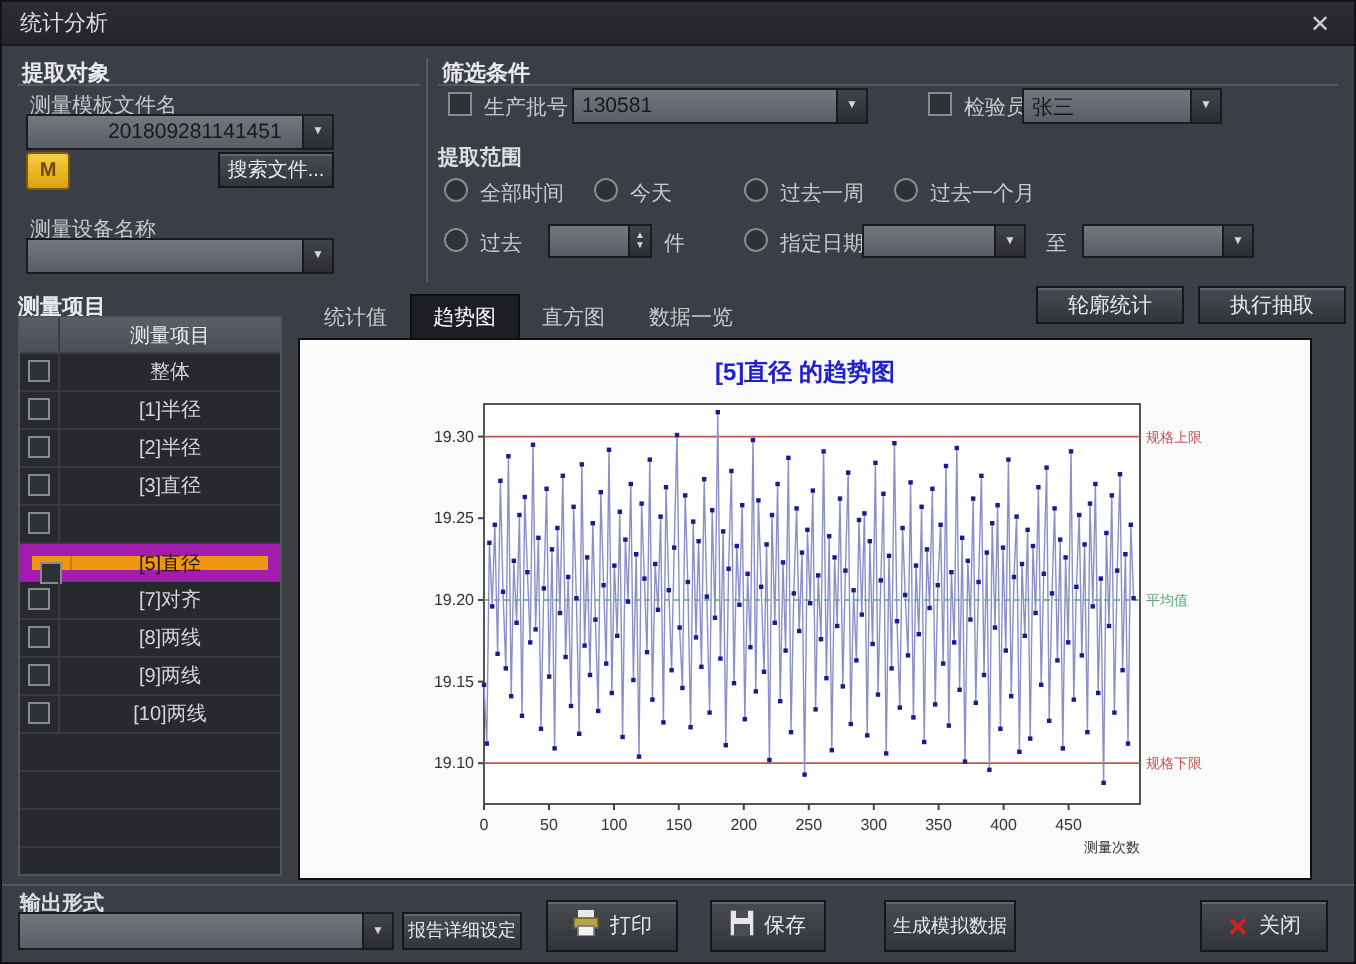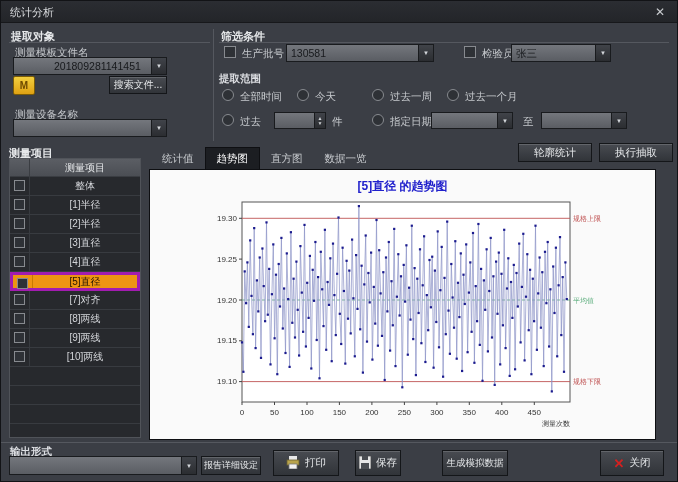--- a/index.html
+++ b/index.html
@@ -21,21 +21,21 @@
   .spin-val { flex:1; }
   .spin-btns { width:11px; border-left:1px solid #191b1e; background:linear-gradient(#404349,#2b2d31); display:flex; flex-direction:column; align-items:center; justify-content:center; color:#cfd2d6; font-size:5px; line-height:5px; }
   .list { position:absolute; left:8px; top:157px; width:132px; height:280px; background:#27292d; border:1px solid #505359; }
   .list-header { display:flex; height:18px; background:linear-gradient(#5b5e64,#4b4e54); border-bottom:1px solid #3a3d42; color:#e6e8ea; font-size:10px; align-items:center; }
   .hd-cb { width:20px; height:100%; border-right:1px solid #3a3d42; }
   .hd-t { flex:1; text-align:center; }
   .row { display:flex; height:19px; border-bottom:1px solid #383b40; align-items:center; color:#d3d5d9; font-size:10px; }
   .row .cb-cell { width:20px; height:100%; border-right:1px solid #383b40; position:relative; }
   .row .cb { position:absolute; left:4px; top:3px; width:11px; height:11px; background:#2e3136; border:1px solid #878a8f; }
   .row .txt { flex:1; text-align:center; }
-  .row.selected { background:#ee9512; border:3px solid #a21caf; color:#231400; }
+  .row.selected { background:#ee9512; border:6px solid #a21caf; color:#231400; }
   .row.selected .cb-cell { border-right-color:#c97b00; }
   .row.empty { height:19px; }
   .tab { display:inline-block; padding:4px 11px; color:#c6c9cd; font-size:10.5px; cursor:default; }
   .tab.sel { background:#1c1e22; border:1px solid #0e0f12; color:#fdfdfd; }
   .chart-panel { position:absolute; left:148px; top:168px; width:507px; height:271px; background:#fafafa; border:1px solid #0e0f12; }
   .chart-title { position:absolute; left:0; top:8px; width:100%; text-align:center; color:#2121cc; font-weight:bold; font-size:12px; }
   .bottom-rule { position:absolute; left:0; top:441px; width:678px; height:1px; background:#55585f; }
   .micon { position:absolute; left:12px; top:75px; width:22px; height:19px; background:linear-gradient(#f3cf3e,#dfa113); border:1px solid #7c5c06; border-radius:2px; color:#6e4a00; font-size:10px; font-weight:bold; text-align:center; line-height:17px; }
   svg text { font-family:"Liberation Sans","DejaVu Sans",sans-serif; }
   .ic { display:inline-block; position:relative; }
@@ -97,21 +97,20 @@
         <div class="row">
           <div class="cb-cell">
             <div class="cb"></div>
           </div>
           <div class="txt">[3]直径</div>
         </div>
         <div class="row">
           <div class="cb-cell">
             <div class="cb"></div>
           </div>
-          <div class="txt">[4]直径</div>
         </div>
         <div class="row selected">
           <div class="cb-cell">
             <div class="cb"></div>
           </div>
           <div class="txt">[5]直径</div>
         </div>
         <div class="row">
           <div class="cb-cell">
             <div class="cb"></div>
@@ -496,21 +495,21 @@
     <span class="ic">
       <svg width="14" height="13" viewBox="0 0 14 13">
           <rect x="3" y="0" width="8" height="4" fill="#e8e8e8"></rect>
           <rect x="1" y="4" width="12" height="5" fill="#b9a44c" stroke="#6d6230" stroke-width="0.8"></rect>
           <rect x="3" y="8" width="8" height="5" fill="#f2f2f2" stroke="#777" stroke-width="0.8"></rect>
         </svg>
     </span>
     <span>打印</span>
   </button>
 
-  <button class="btn" style="left:354px; top:449px; width:46px; height:26px;">
+  <button class="btn" style="left:354px; top:449px; width:58px; height:26px;">
     <span class="ic">
       <svg width="12" height="13" viewBox="0 0 12 13">
           <rect x="0" y="0" width="12" height="13" fill="#e6e6e6" stroke="#555" stroke-width="0.8"></rect>
           <rect x="3" y="0" width="6" height="4" fill="#4a4d52"></rect>
           <rect x="2" y="7" width="8" height="6" fill="#4a4d52"></rect>
         </svg>
     </span>
     <span>保存</span>
   </button>
 

